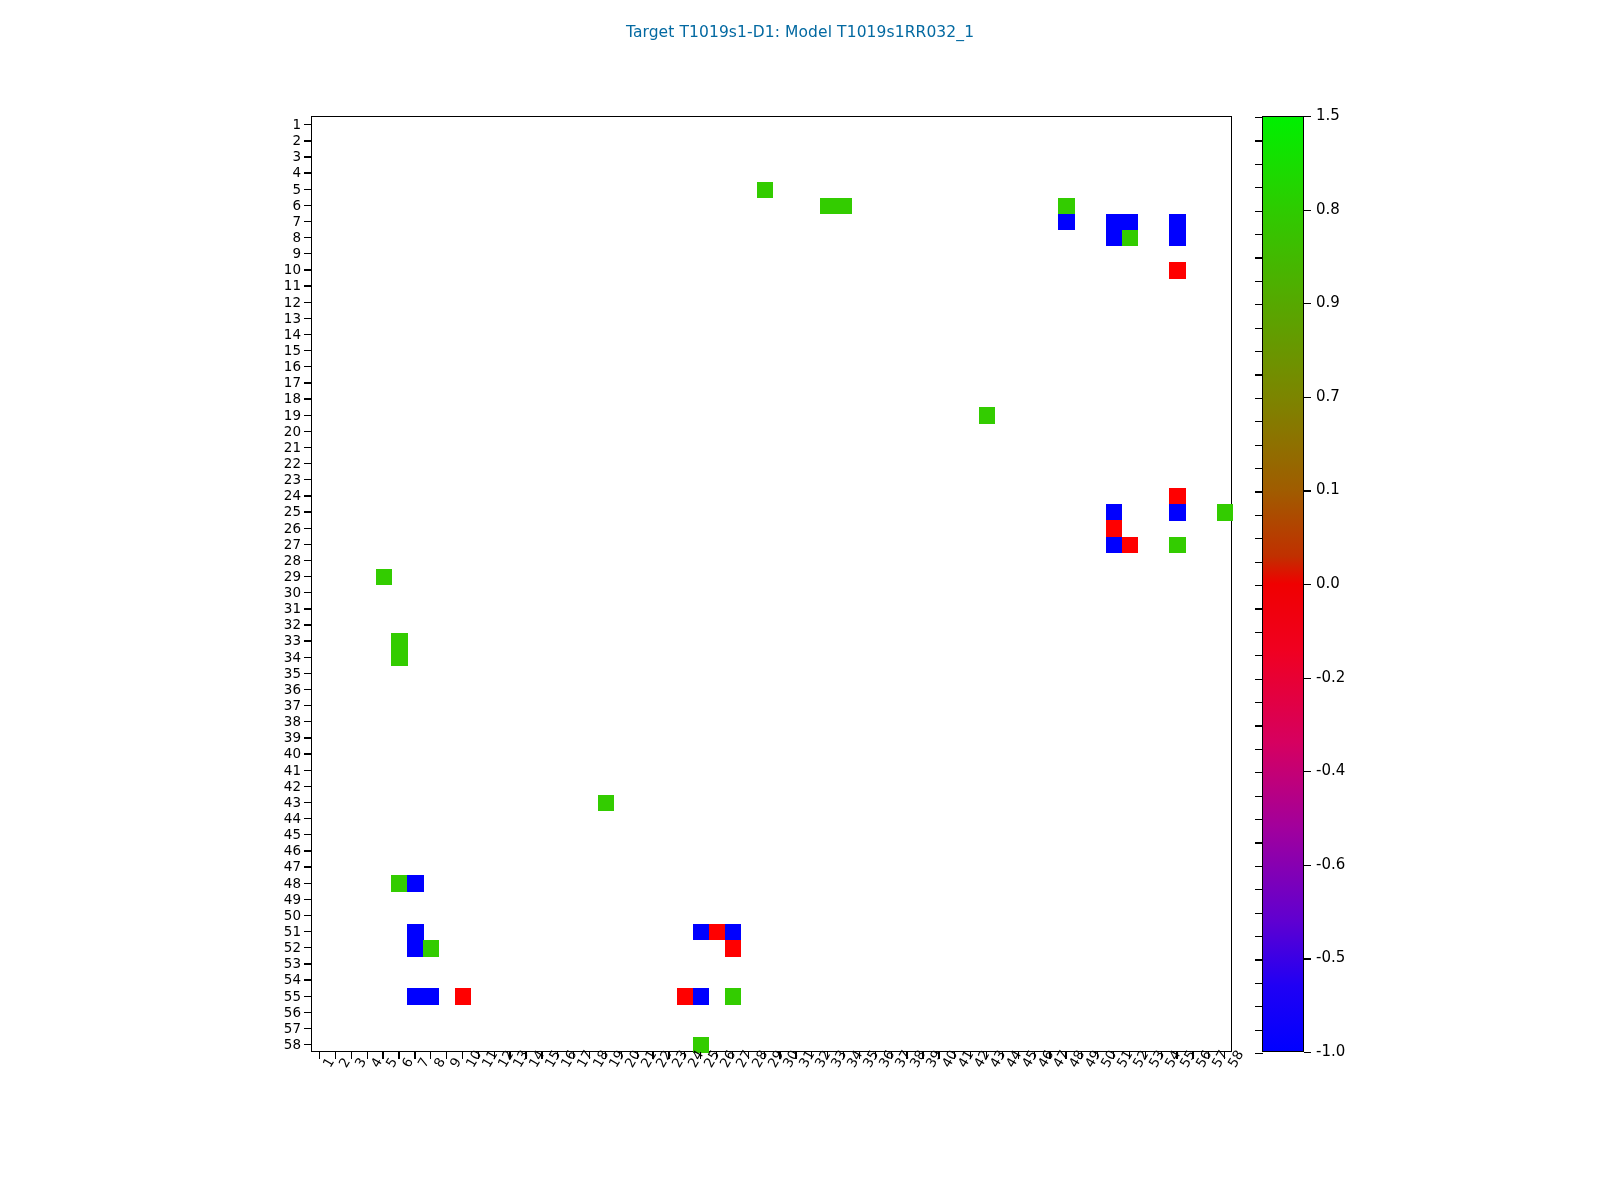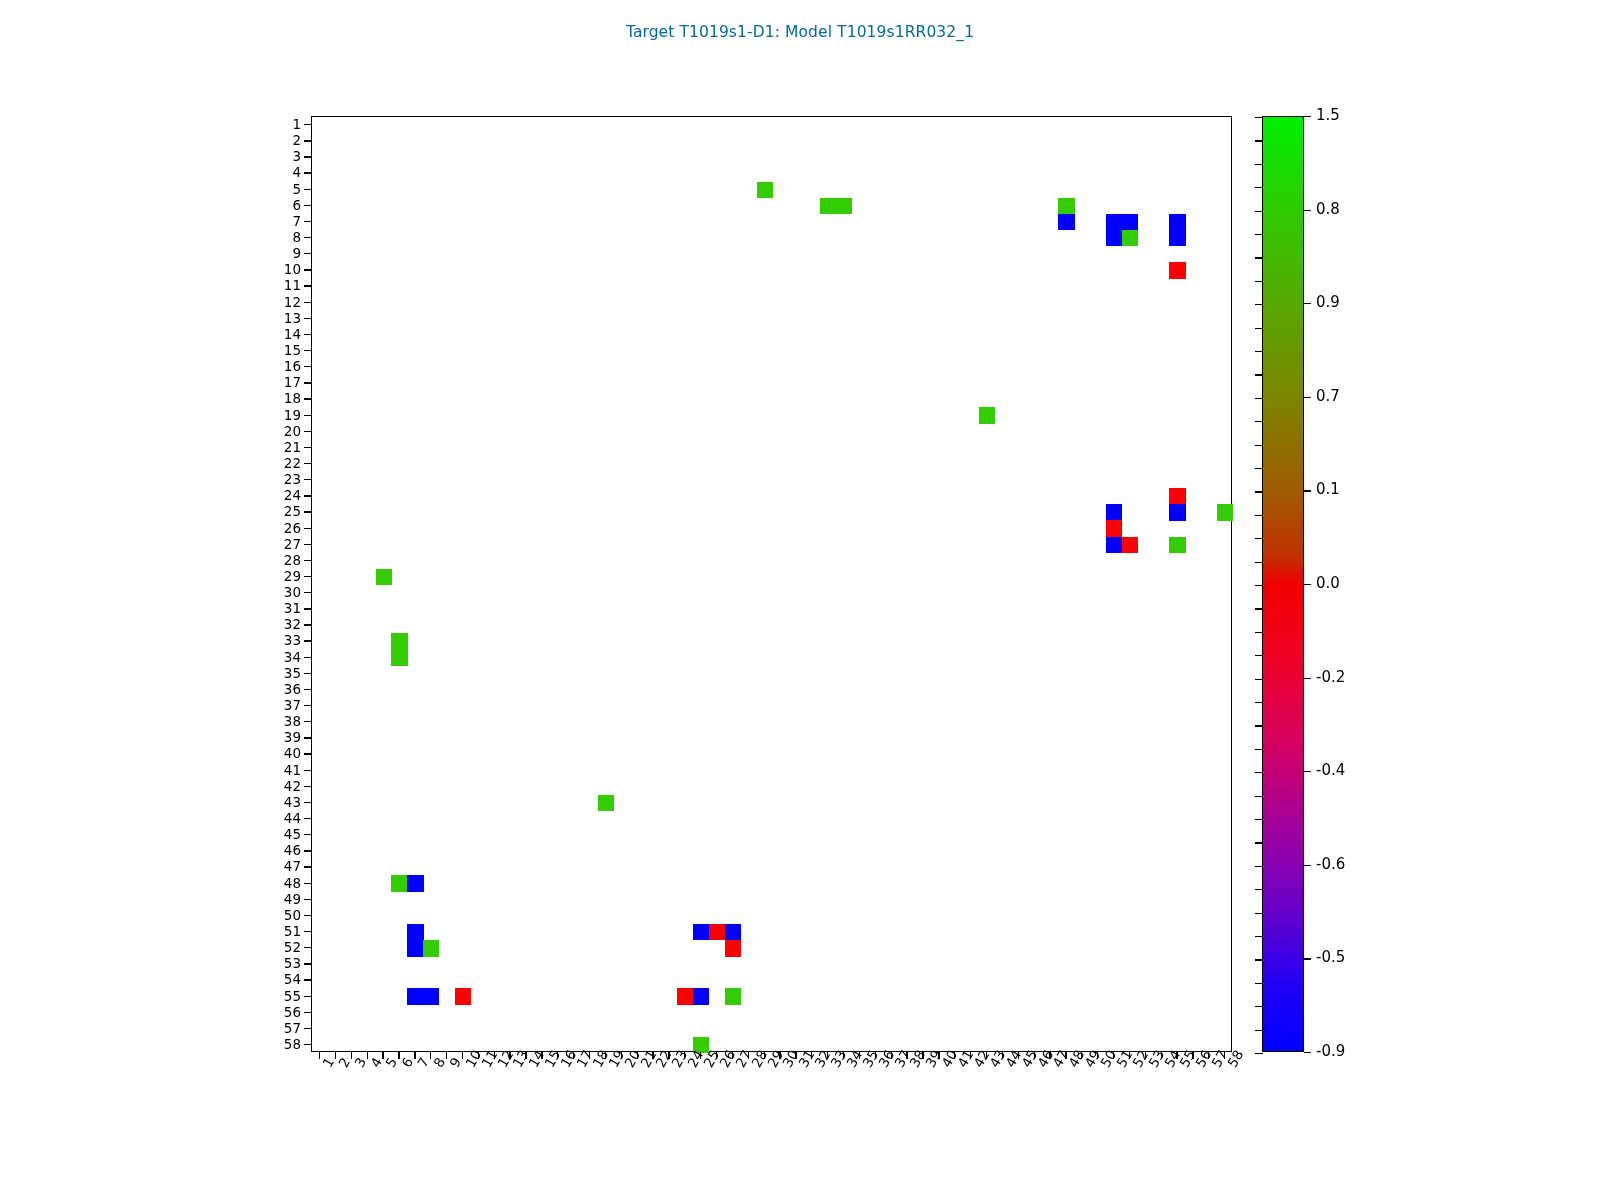--- a/index.html
+++ b/index.html
@@ -661,18 +661,18 @@
         <div class="ctick" style="top: 748.8px;">
           <div class="tickmark"></div>
           <div class="clabel">-0.6</div>
         </div>
         <div class="ctick" style="top: 842.4px;">
           <div class="tickmark"></div>
           <div class="clabel">-0.5</div>
         </div>
         <div class="ctick" style="top: 936px;">
           <div class="tickmark"></div>
-          <div class="clabel">-0.9</div>
+          <div class="clabel">-1.0</div>
         </div>
       </div>
   </div>
 
 </div>
 
 </body></html>

